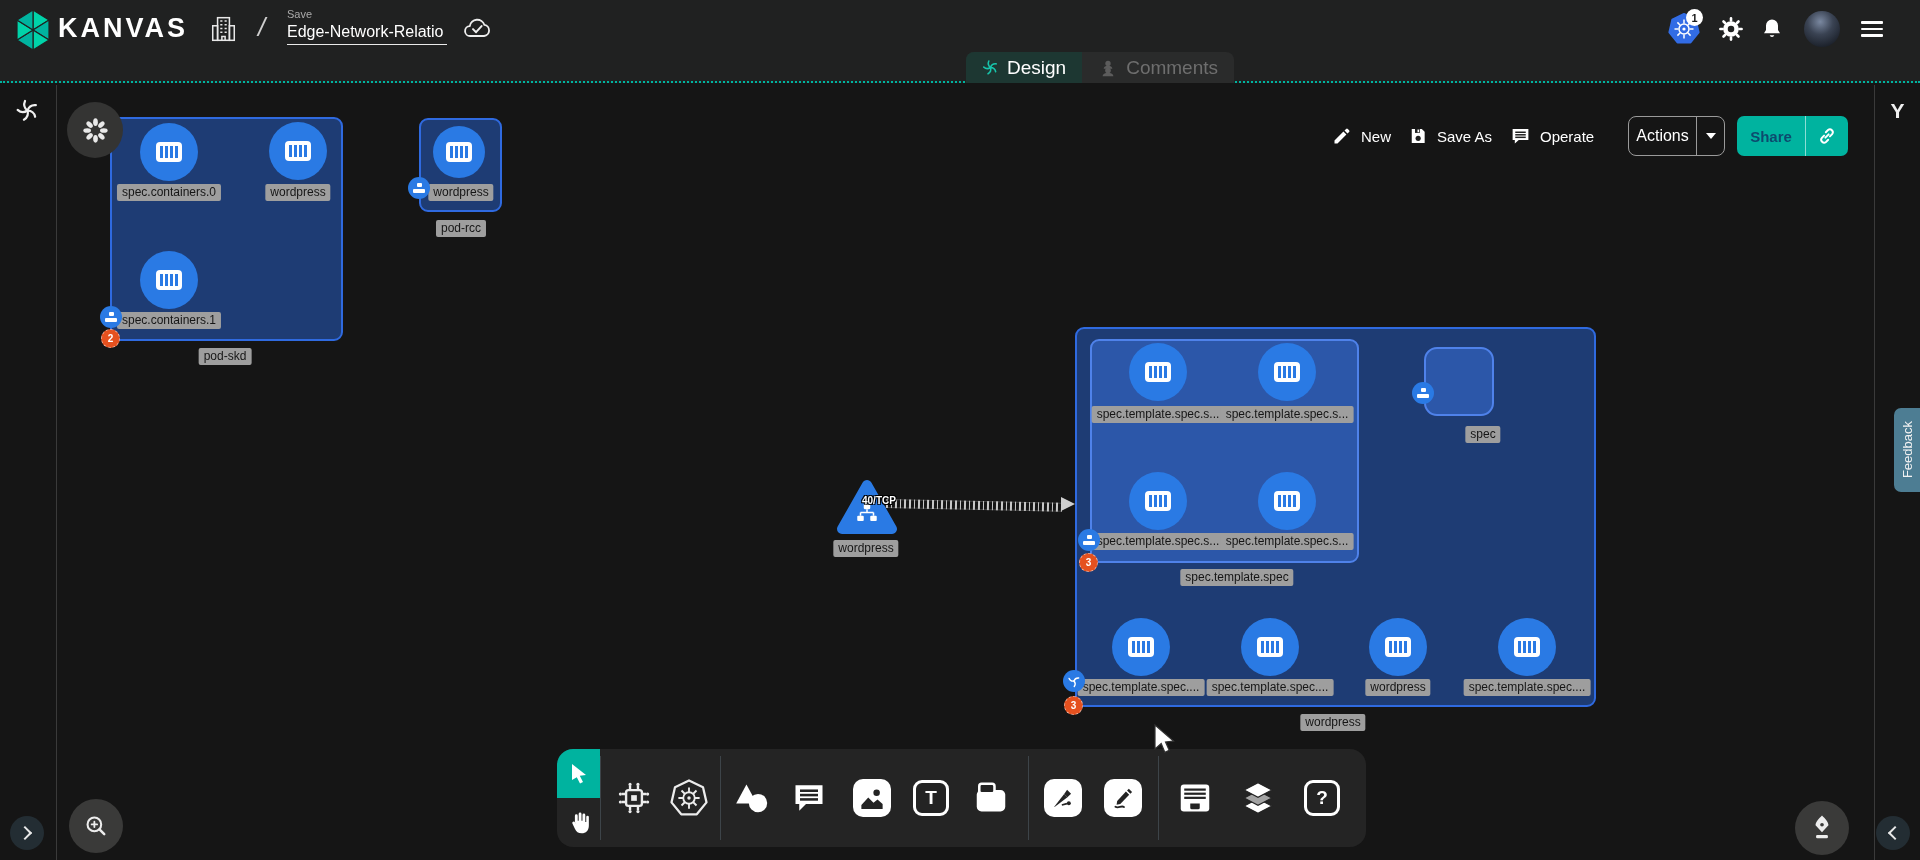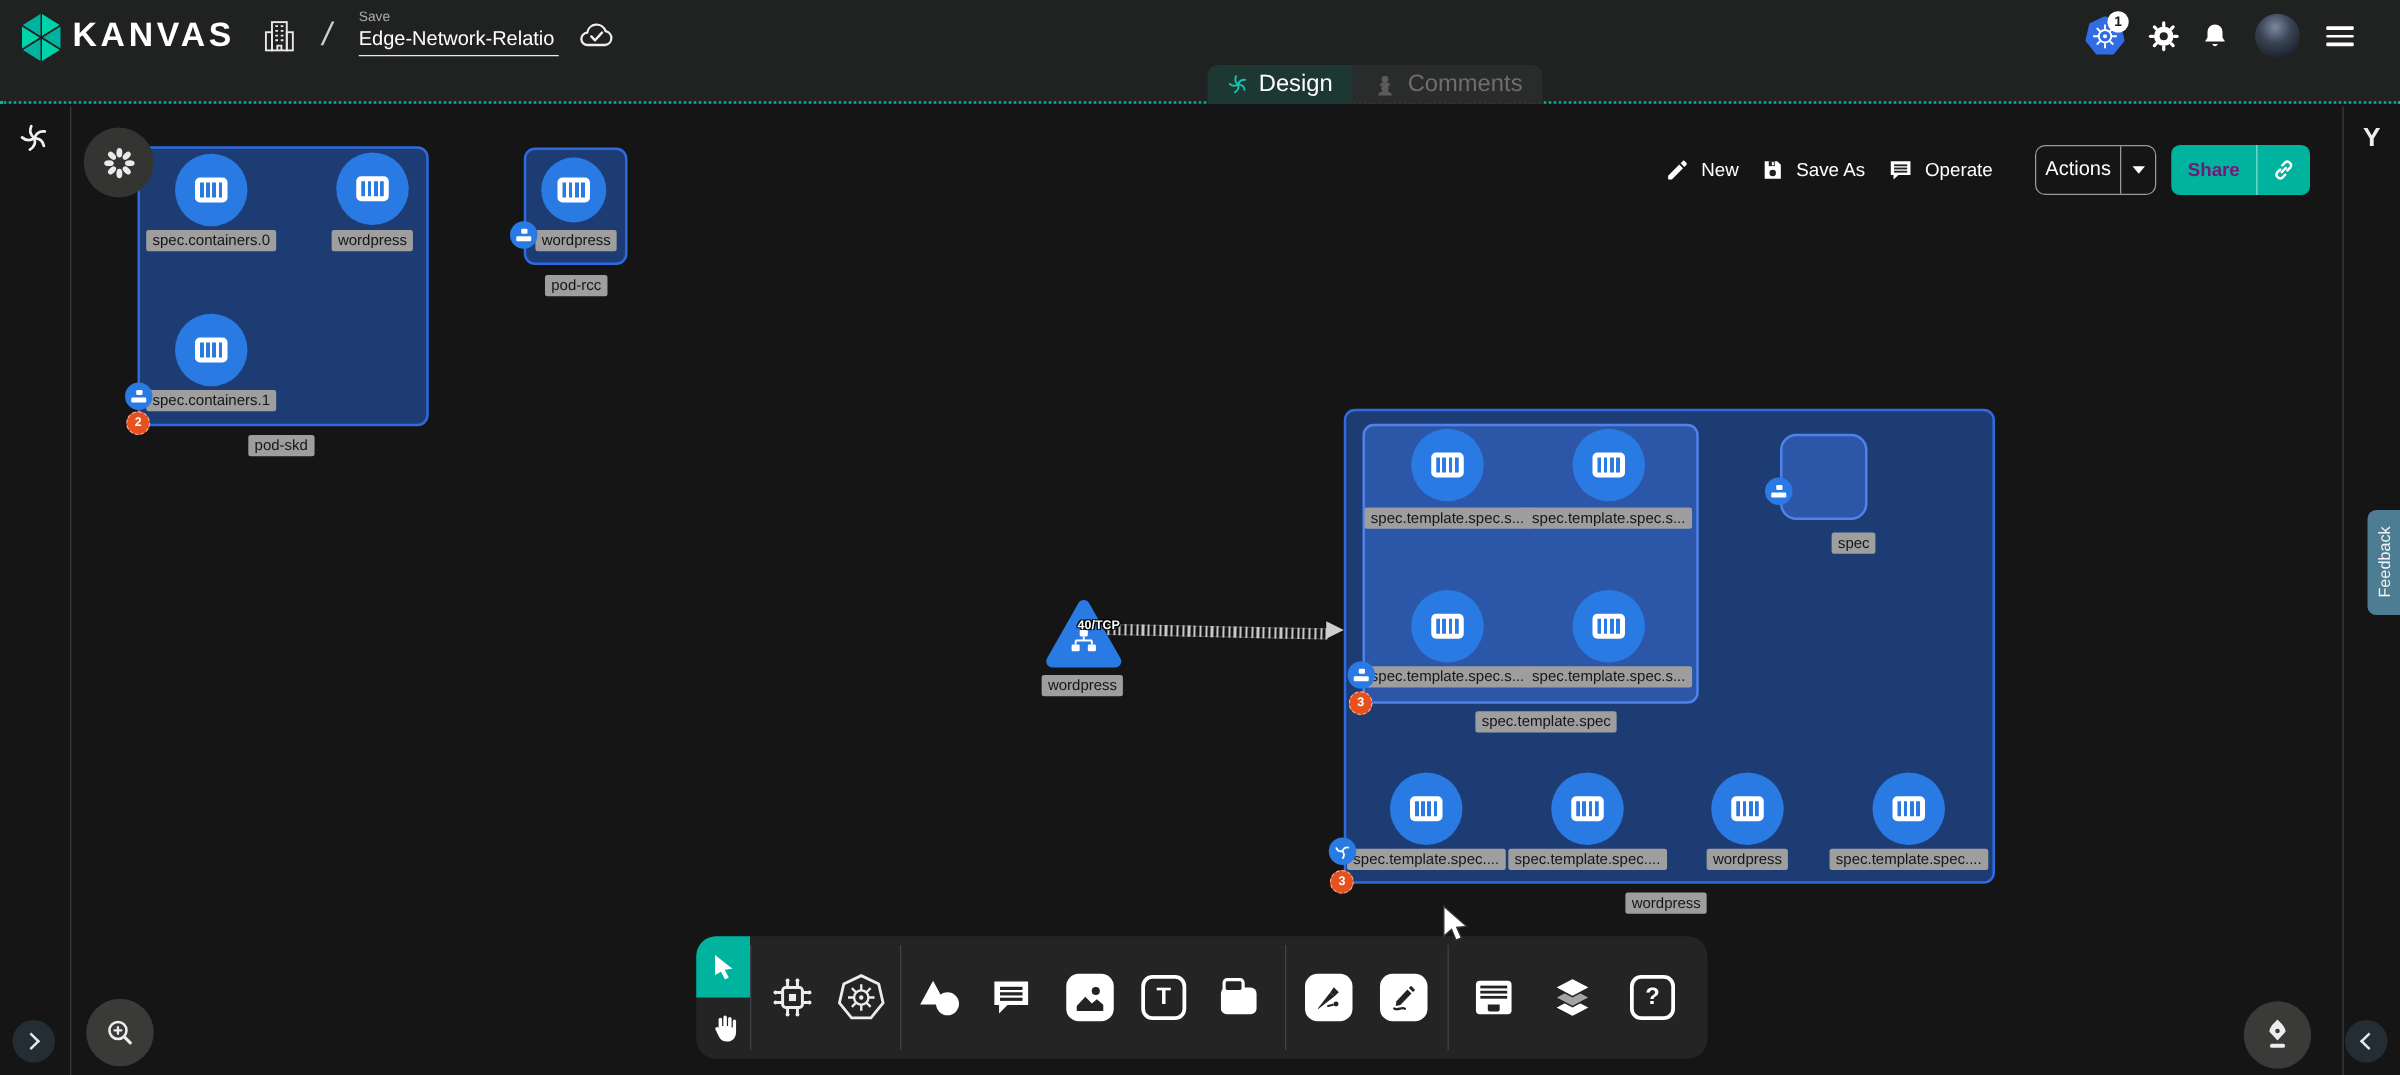--- a/index.html
+++ b/index.html
@@ -63,21 +63,21 @@
   .abtn { position:absolute; top:0; height:40px; display:flex; align-items:center; gap:9px;
     color:#fff; font-size:15px; background:none; border:none; cursor:pointer; }
   .actions-split { position:absolute; left:1628px; top:0; width:97px; height:40px;
     border:1.5px solid #9a9a9a; border-radius:8px; display:flex; color:#fff; cursor:pointer; }
   .actions-split .alabel { flex:1; display:flex; align-items:center; justify-content:center;
     font-size:16px; border-right:1px solid #9a9a9a; }
   .actions-split .acaret { width:27px; display:flex; align-items:center; justify-content:center; }
   .caret { width:0; height:0; border-left:5.5px solid transparent;
     border-right:5.5px solid transparent; border-top:6.5px solid #fff; }
   .share-split { position:absolute; left:1737px; top:0; width:111px; height:40px;
-    background:#00b39f; border-radius:7px; display:flex; color:#701a75; cursor:pointer; }
+    background:#00b39f; border-radius:7px; display:flex; color:#0c4a6e; cursor:pointer; }
   .share-split .stxt { flex:1; display:flex; align-items:center; justify-content:center;
     font-size:15px; font-weight:bold; border-right:1px solid rgba(255,255,255,.55); }
   .share-split .slink { width:42px; display:flex; align-items:center; justify-content:center; }
 
   
   .group { position:absolute; background:#1e3c74; border:2px solid #2f6ae0; border-radius:9px; z-index:1; }
   .group.inner { background:#2c57a9; border-color:#4f82ea; z-index:2; }
   .specnode { position:absolute; background:#2c57a9; border:2px solid #4f82ea; border-radius:13px; z-index:2; }
   .node { position:absolute; width:58px; height:58px; border-radius:50%; background:#2a7ae4;
     display:flex; align-items:center; justify-content:center; z-index:3; cursor:pointer; }

